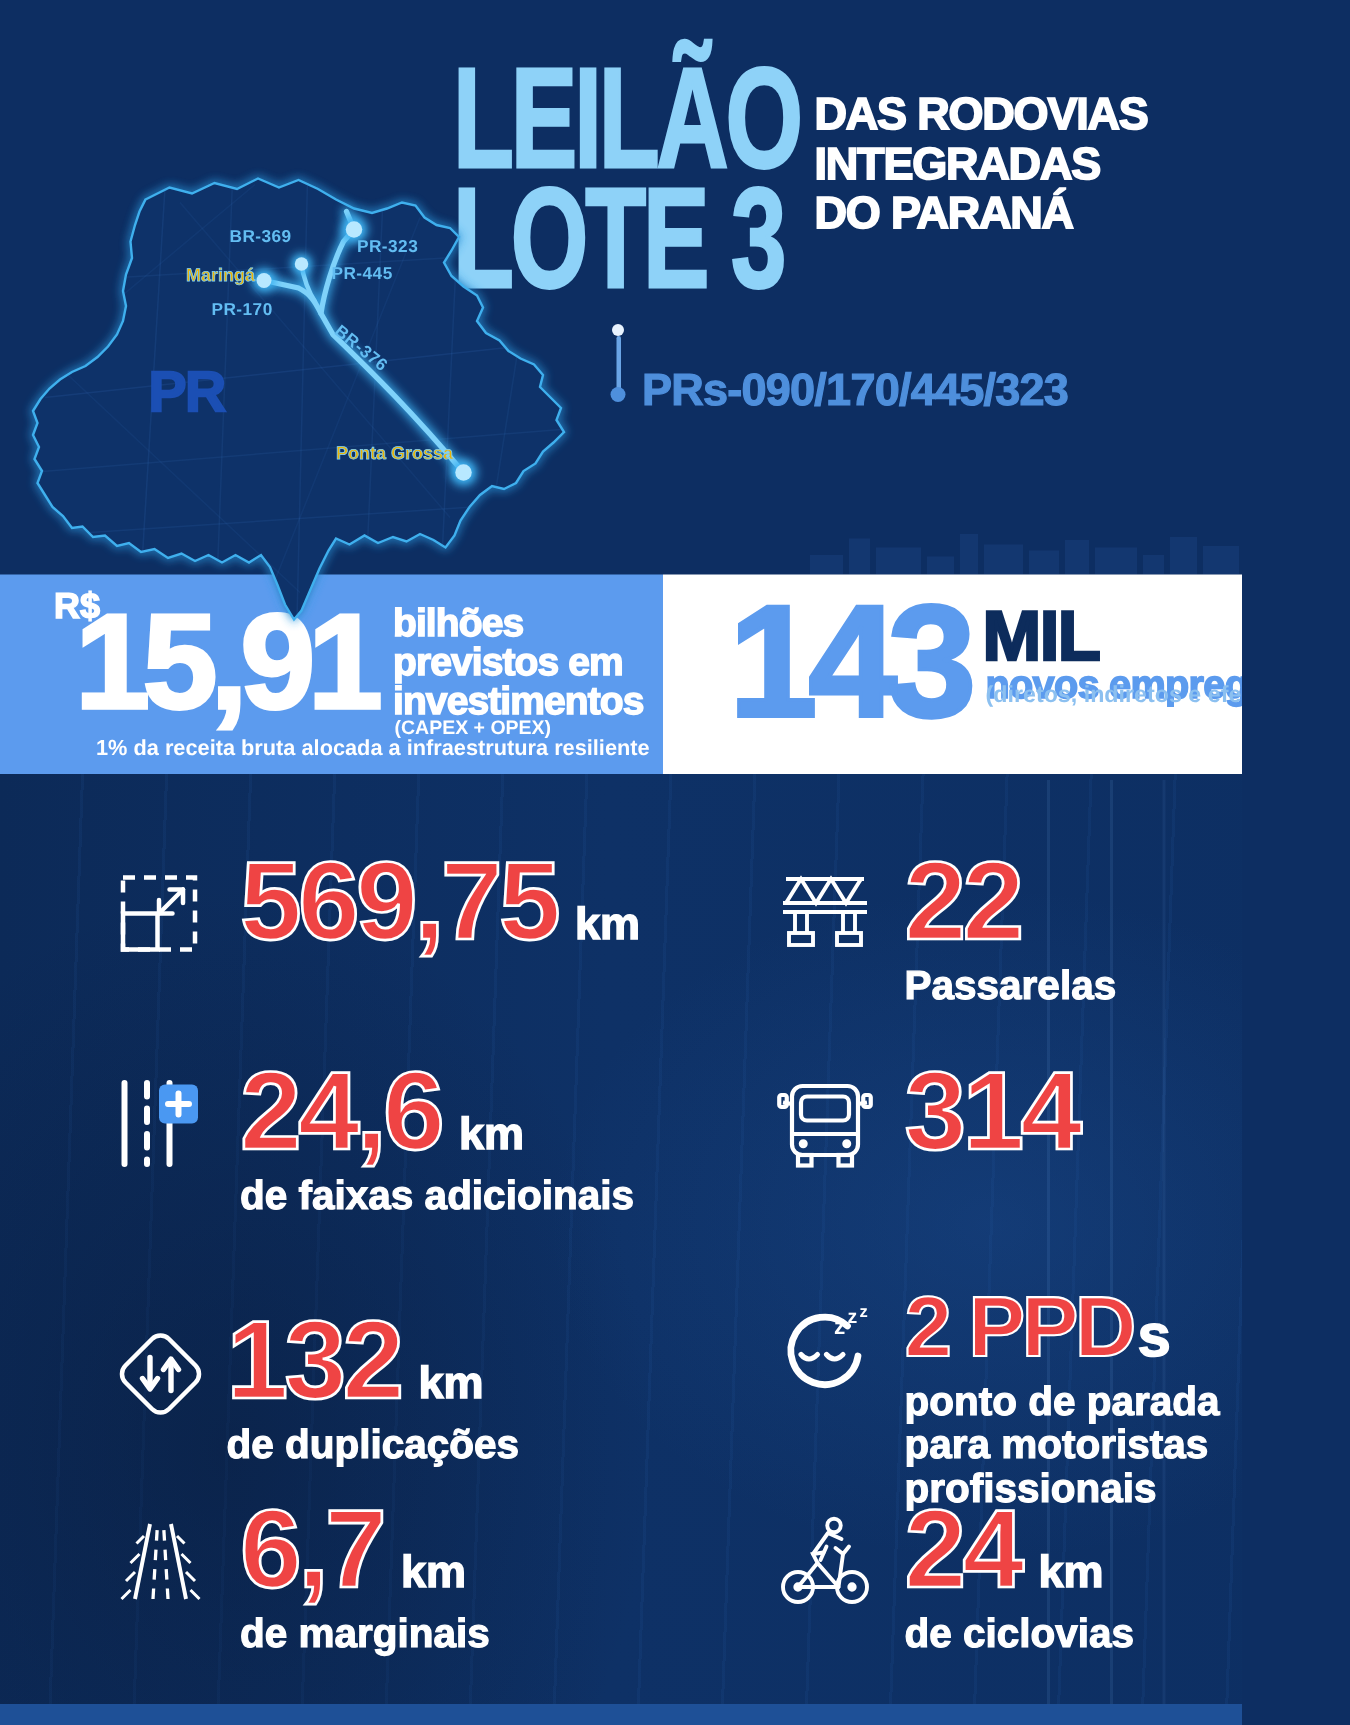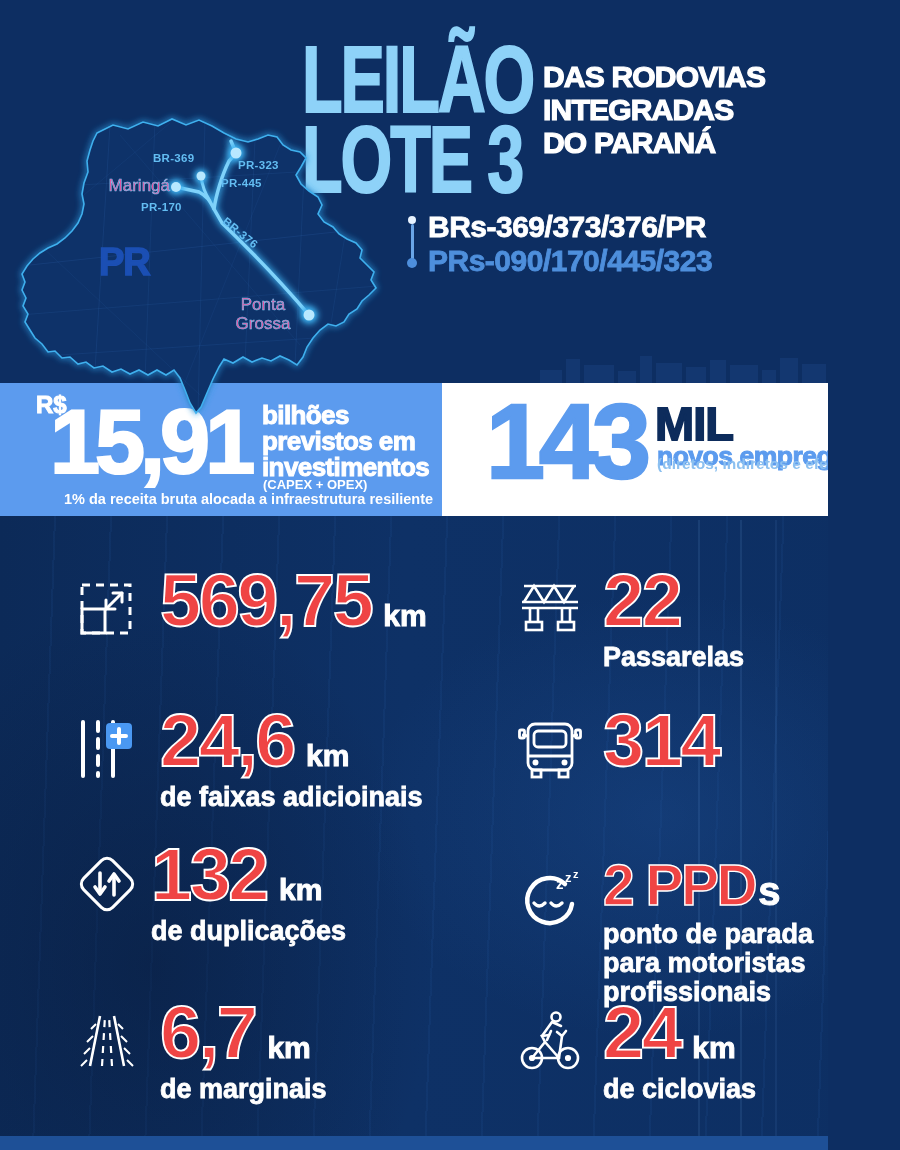--- a/index.html
+++ b/index.html
@@ -16,21 +16,21 @@
   .roads-brs{left:428px;top:210px;color:#ffffff;-webkit-text-stroke:0.8px #fff;}
   .roads-prs{left:428px;top:244px;color:#4e8fdc;-webkit-text-stroke:0.8px #4e8fdc;}
   .roads-marker-line{position:absolute;left:411px;top:224px;width:3px;height:36px;background:#6aa5e6;border-radius:2px;}
   .roads-dot-top{position:absolute;left:408px;top:216px;width:8px;height:8px;border-radius:50%;background:#e8f3ff;}
   .roads-dot-bottom{position:absolute;left:407px;top:258px;width:10px;height:10px;border-radius:50%;background:#4e8fdc;}
   .skyline{position:absolute;left:540px;top:350px;opacity:0.55;}
 
   
   .map-wrap{position:absolute;left:0;top:95px;width:430px;height:340px;z-index:5;}
   .map-label{position:absolute;font-weight:700;color:#63bdf2;font-size:11.5px;letter-spacing:0.3px;white-space:nowrap;}
-  .map-city{position:absolute;font-weight:400;color:#ec4899;font-size:17px;-webkit-text-stroke:0.5px #7dd0f8;}
+  .map-city{position:absolute;font-weight:700;color:#eab308;font-size:12px;-webkit-text-stroke:0.5px #7dd0f8;}
   .map-state{position:absolute;left:99px;top:146px;font-weight:700;color:#1b4fb4;font-size:38px;
     letter-spacing:-1px;-webkit-text-stroke:1.5px #1b4fb4;}
 
   
   .banner-left{position:absolute;left:0;top:383px;width:442px;height:133px;background:#5c9bee;z-index:1;}
   .banner-right{position:absolute;left:442px;top:383px;width:458px;height:133px;background:#ffffff;z-index:1;}
   .inv-currency{position:absolute;left:36px;top:8px;color:#fff;font-size:24px;font-weight:700;-webkit-text-stroke:1px #fff;}
   .inv-amount{position:absolute;left:50px;top:14px;color:#fff;font-weight:700;font-size:90px;line-height:1;
     letter-spacing:-5px;-webkit-text-stroke:2.2px #fff;}
   .inv-units{position:absolute;left:262px;top:19px;color:#fff;font-weight:700;font-size:26px;line-height:1.0;
@@ -80,21 +80,20 @@
 
   <div class="hdr-sub">
     <div>DAS RODOVIAS</div>
     <div>INTEGRADAS</div>
     <div>DO PARANÁ</div>
   </div>
 
   <div class="roads-marker-line"></div>
   <div class="roads-dot-top"></div>
   <div class="roads-dot-bottom"></div>
-  <div class="roads-line roads-brs">BRs-369/373/376/PR</div>
   <div class="roads-line roads-prs">PRs-090/170/445/323</div>
 
   <svg class="skyline" width="360" height="33" viewBox="0 0 360 33">
     <g fill="#2a5da8" opacity="0.38">
       <rect x="0" y="20" width="22" height="13"></rect>
         <rect x="26" y="9" width="14" height="24"></rect>
       <rect x="44" y="15" width="30" height="18"></rect>
         <rect x="78" y="21" width="18" height="12"></rect>
       <rect x="100" y="6" width="12" height="27"></rect>
         <rect x="116" y="13" width="26" height="20"></rect>
@@ -306,21 +305,21 @@
       </svg>
     </div>
     <div>
       <div class="stat-value-line">
         <span class="stat-value">314</span>
         <span class="stat-unit"></span>
       </div>
     </div>
   </div>
 
-  <div class="stat" style="left:75px;top:840px;gap:12px;">
+  <div class="stat" style="left:75px;top:872px;gap:12px;">
     <div class="stat-icon">
       <svg viewBox="0 0 64 64" fill="none" stroke="#fff">
         <rect x="11.5" y="11.5" width="41" height="41" rx="8" transform="rotate(45 32 32)" stroke-width="3"></rect>
         <g stroke-width="3.6" stroke-linecap="round" stroke-linejoin="round">
           <path d="M25 21 L25 40"></path>
             <path d="M20 35 L25 42 L30 35"></path>
           <path d="M39 43 L39 24"></path>
             <path d="M34 29 L39 22 L44 29"></path>
         </g>
       </svg>

